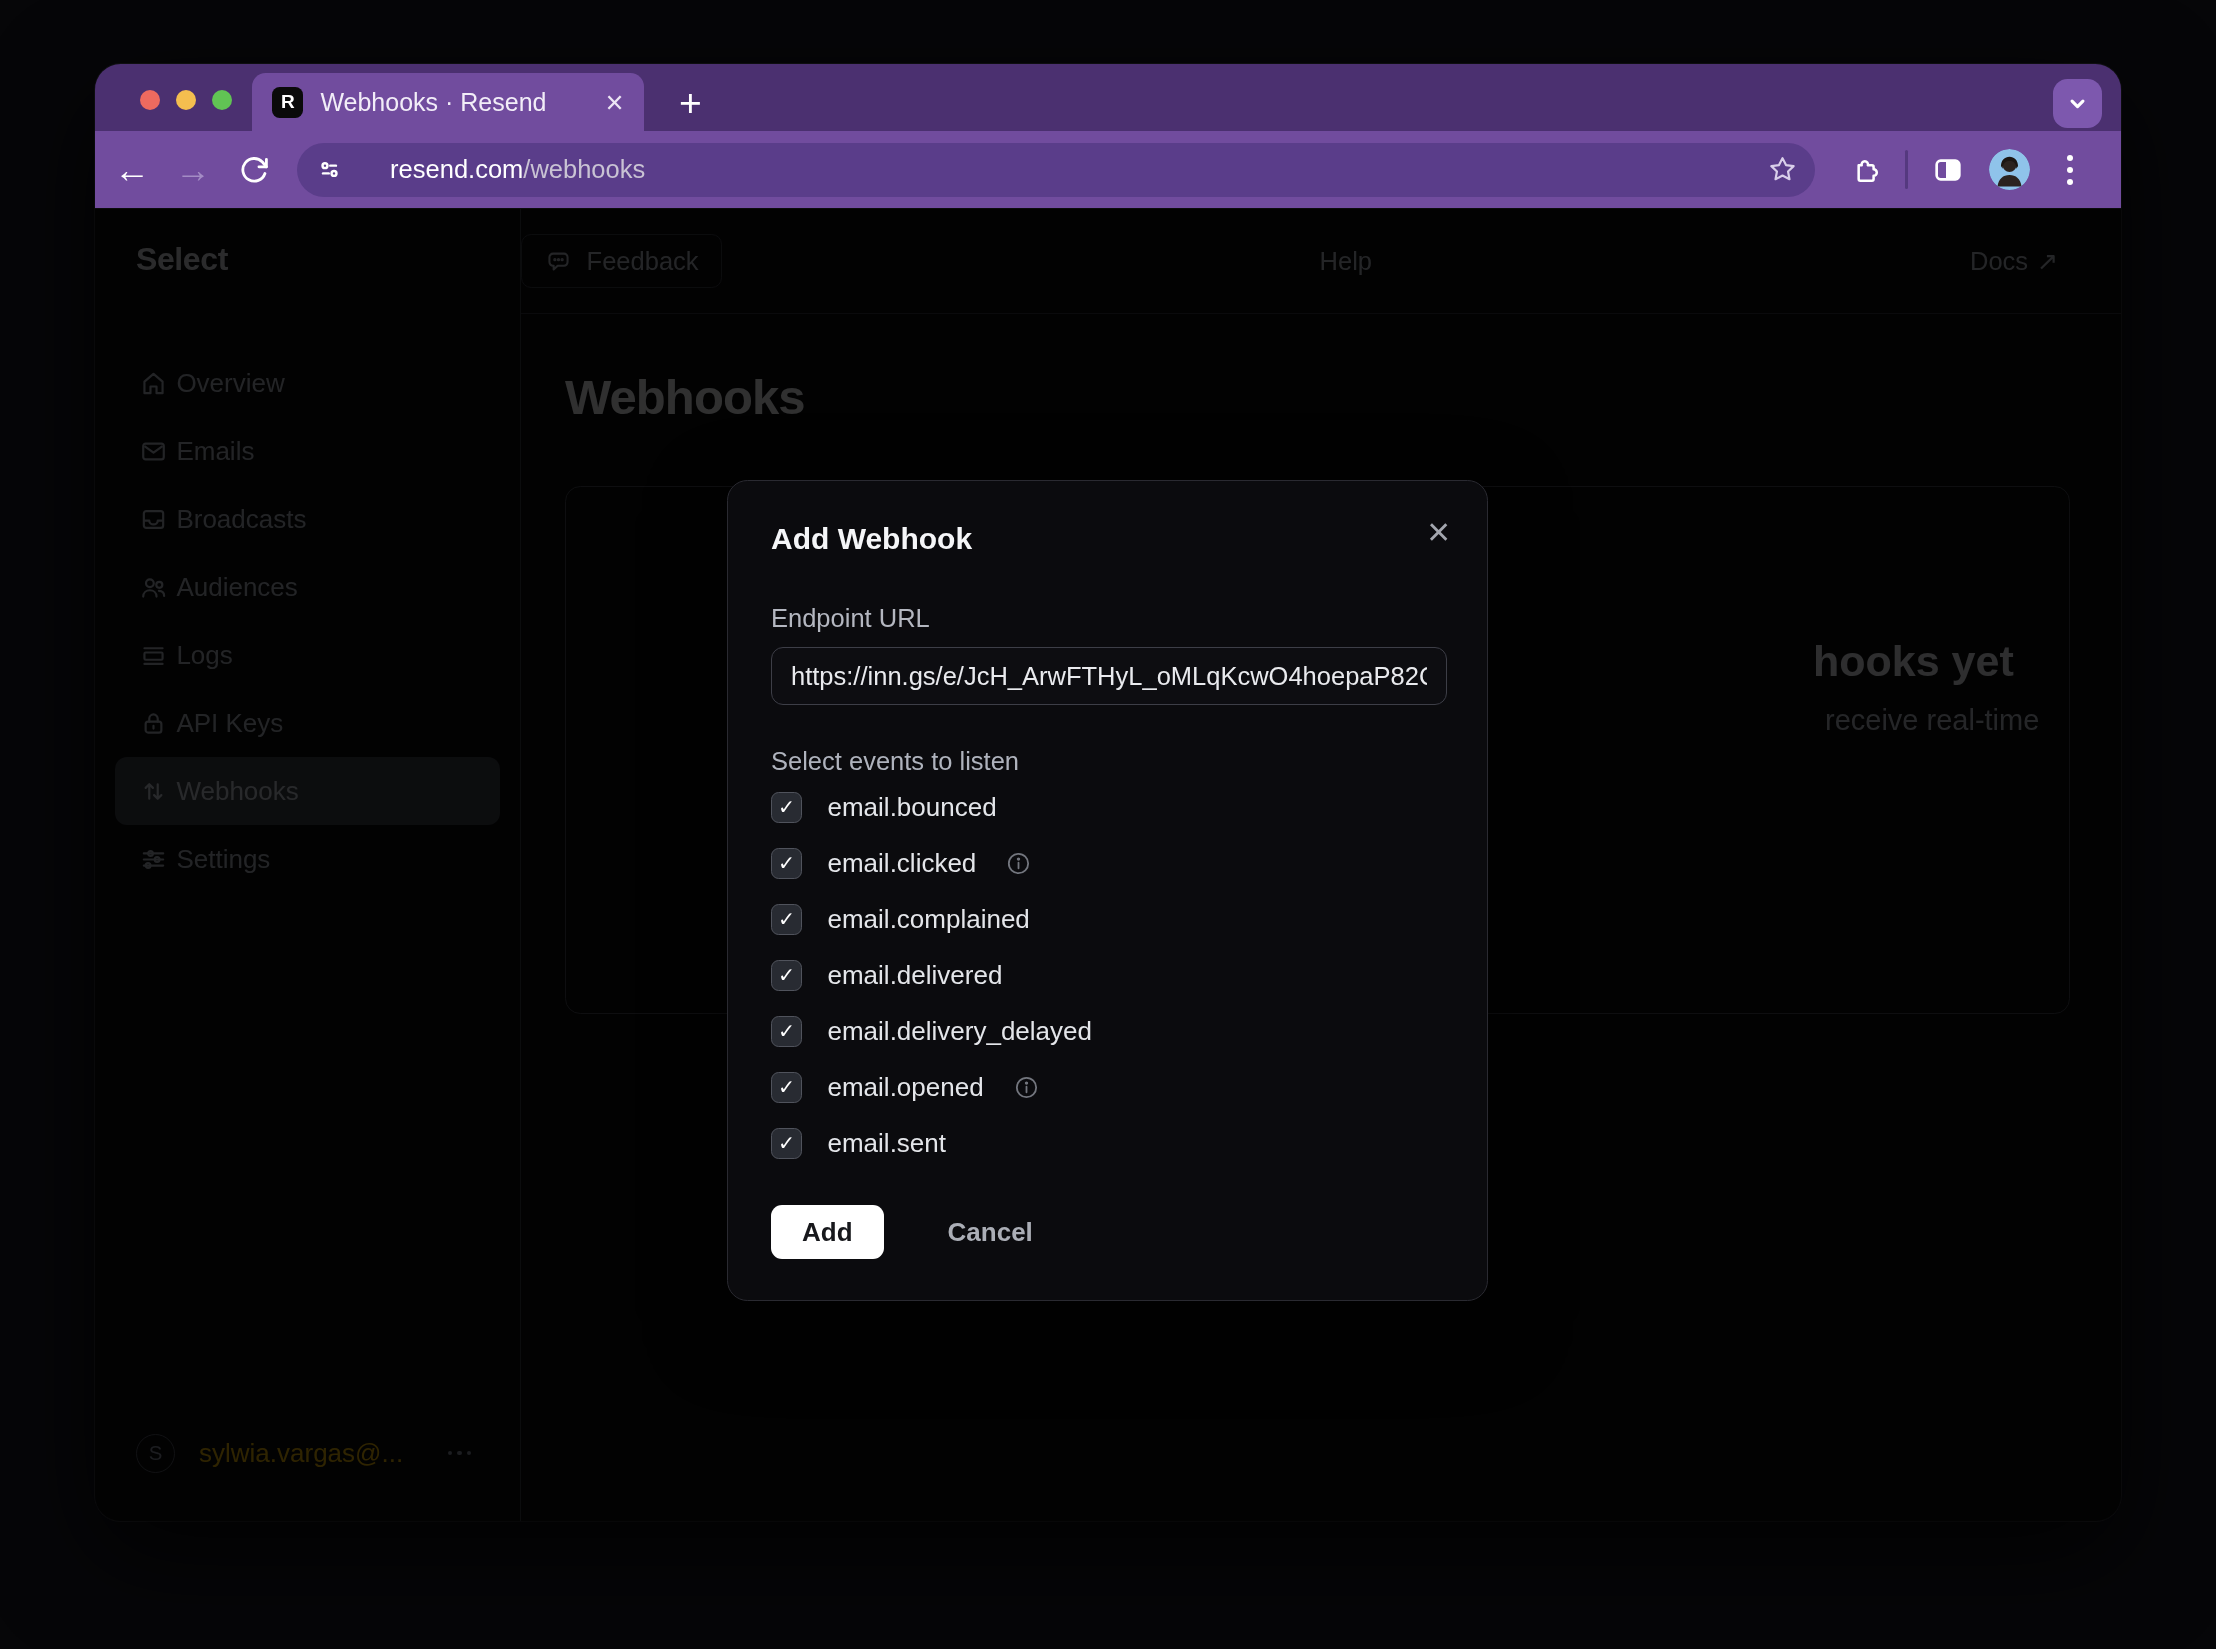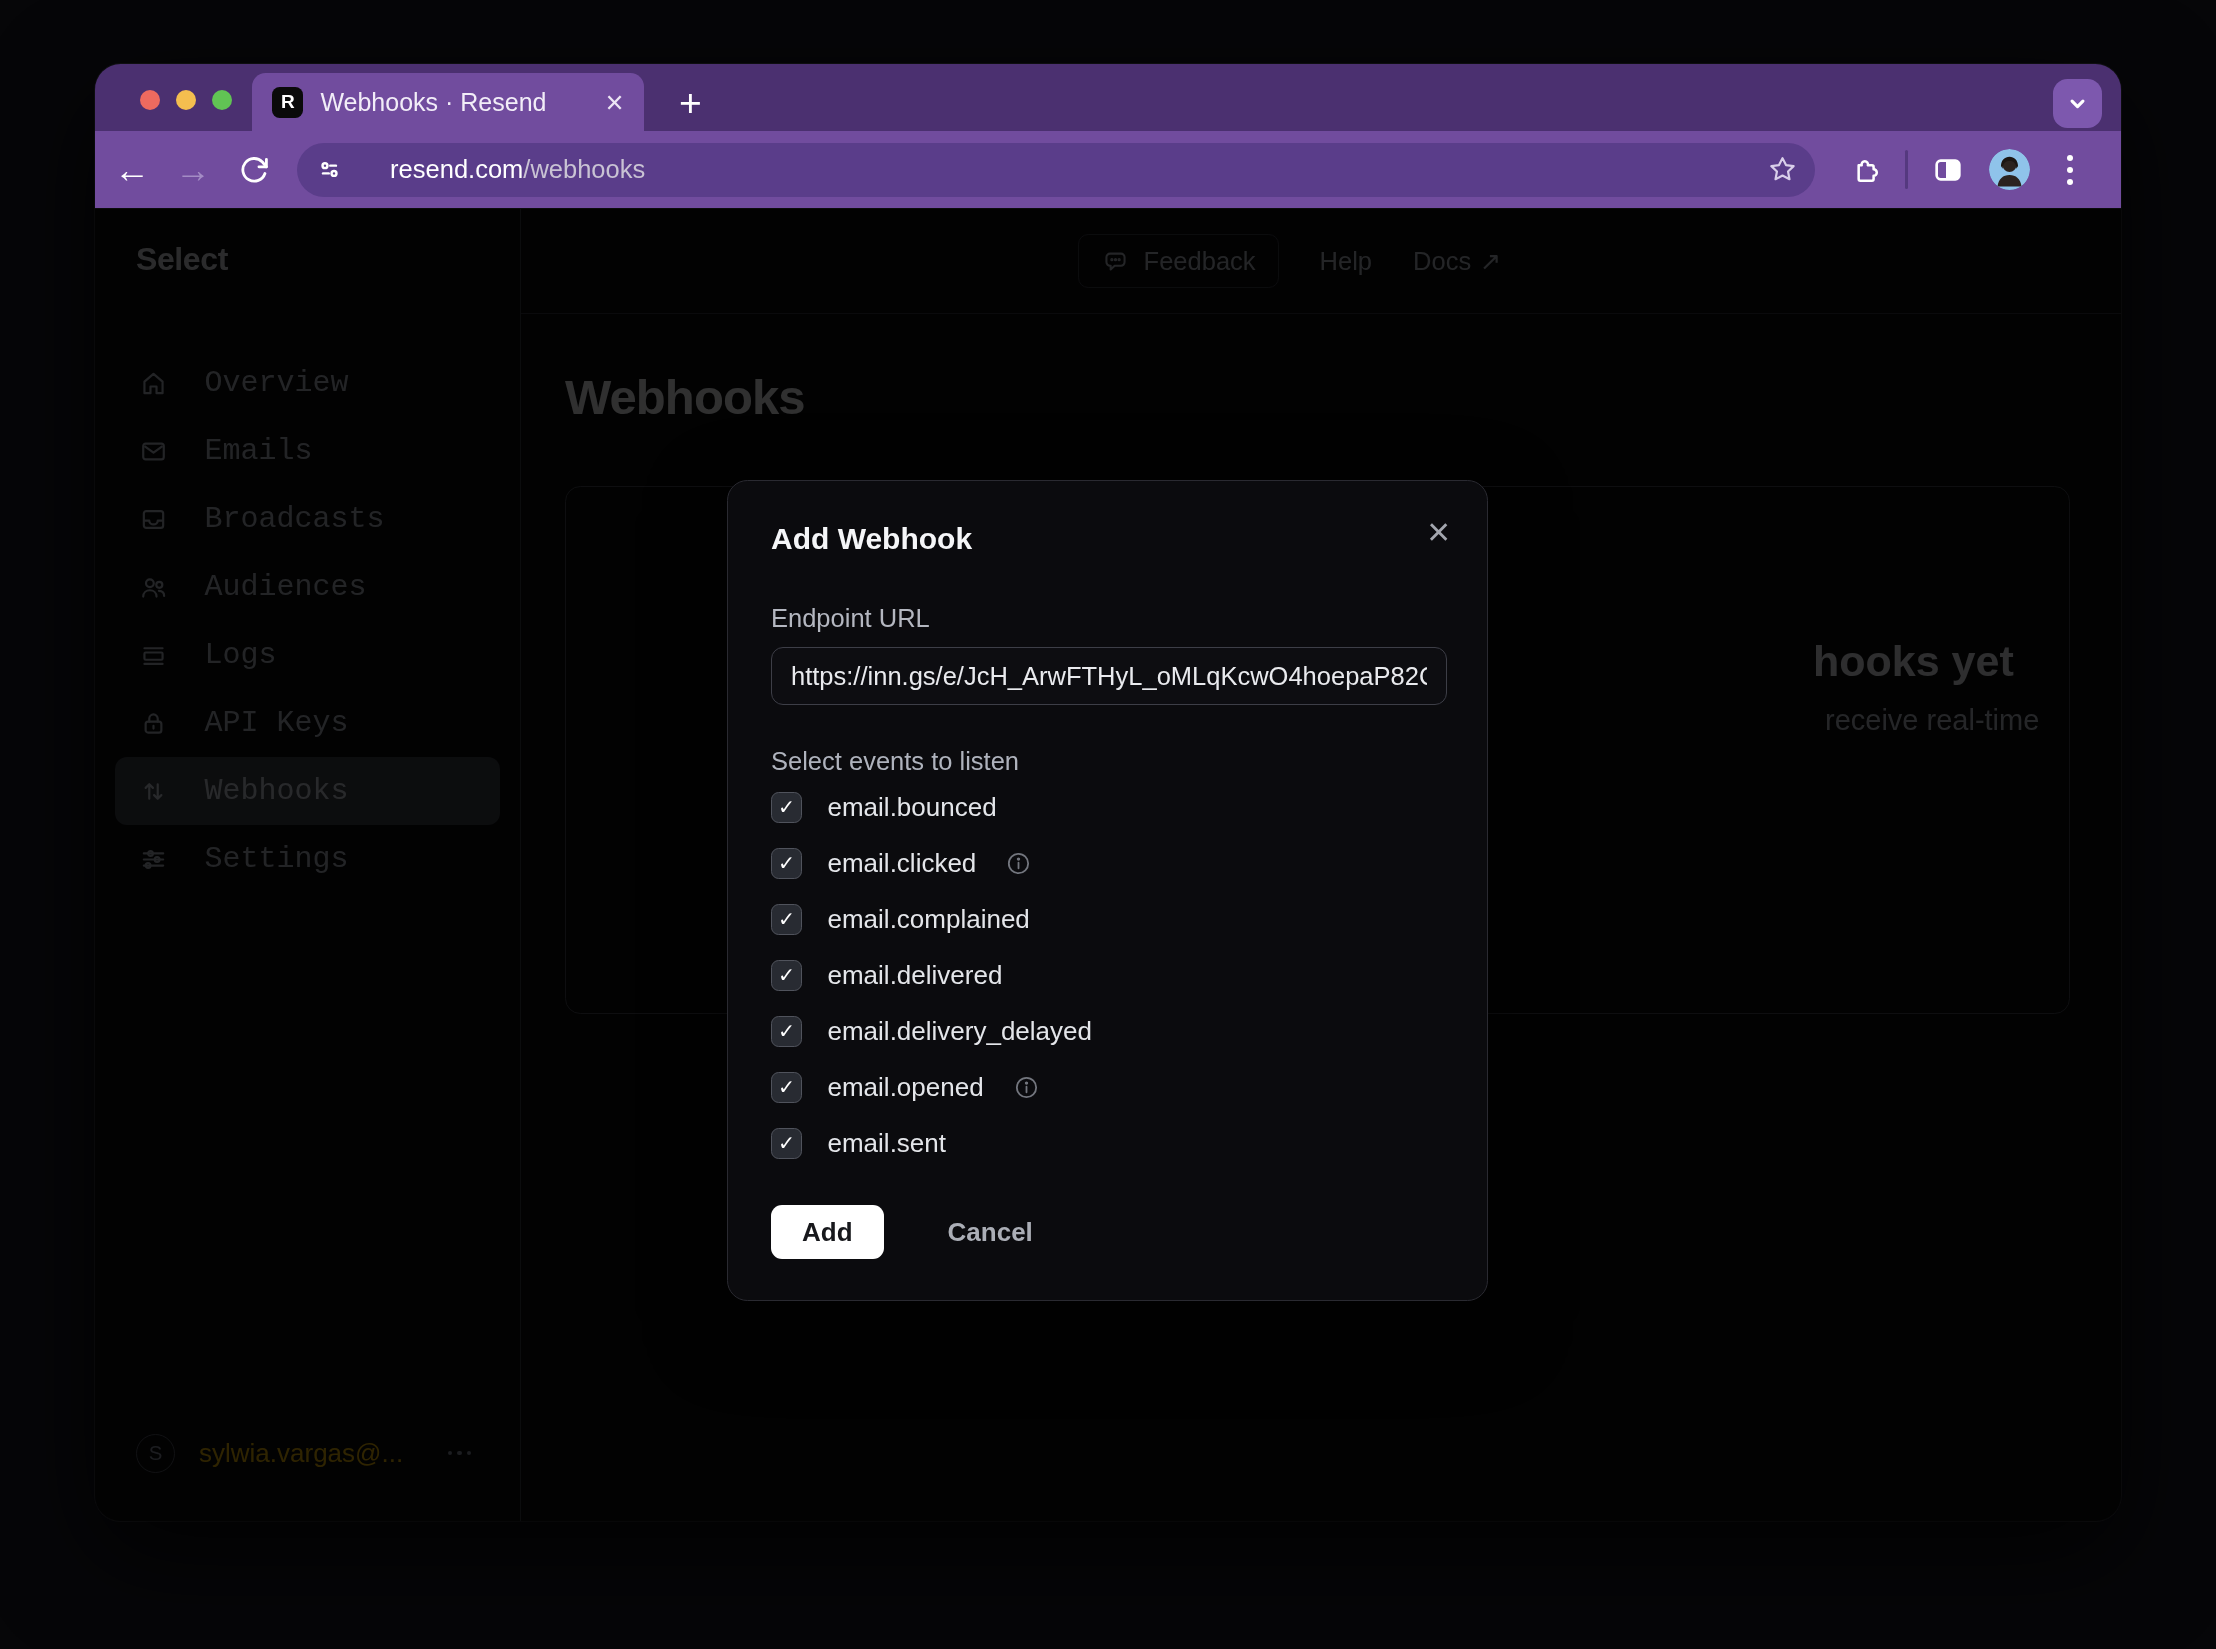--- a/index.html
+++ b/index.html
@@ -46,34 +46,34 @@
   .avatar-img { width:41px; height:41px; border-radius:50%; overflow:hidden; display:block; }
   .menu-dots { display:flex; flex-direction:column; gap:6px; align-items:center; }
   .menu-dots i { width:6px; height:6px; border-radius:50%; background:#fff; display:block; }
 
   
   .content { position:absolute; left:0; top:145px; width:100%; height:1312px; background:#0B0B0D; }
 
   .sidebar { position:absolute; left:0; top:0; width:426px; height:100%; border-right:1.7px solid #3A3C43; }
   .logo { position:absolute; left:41px; top:32px; font-size:32px; font-weight:bold; color:#D5D7DC; letter-spacing:-0.4px; }
   .nav { position:absolute; left:20.4px; top:140px; width:385px; }
-  .nav-item { height:68px; display:flex; align-items:center; gap:36px; padding-left:24px;
-    color:#AEB3BD; font-size:30px; border-radius:12px; cursor:default;font-family:Liberation Mono, monospace; }
+  .nav-item { height:68px; display:flex; align-items:center; gap:8px; padding-left:24px;
+    color:#AEB3BD; font-size:26px; border-radius:12px; cursor:default; }
   .nav-item svg { flex:none; }
   .nav-item.active { background:#3E4049; color:#C9CDD5; }
   .account { position:absolute; left:41px; bottom:44px; width:357px; height:48px; display:flex; align-items:center; gap:24px; }
   .acct-avatar { width:39px; height:39px; border-radius:50%; border:1.7px solid #53565F; color:#8A8FA0;
     font-size:20.4px; display:flex; align-items:center; justify-content:center; flex:none; }
   .acct-email { color:#eab308; font-size:26px; flex:1; white-space:nowrap; }
   .acct-menu { display:flex; gap:5.1px; margin-right:22px; }
   .acct-menu i { width:4.3px; height:4.3px; border-radius:50%; background:#8A8FA0; display:block; }
 
   .main { position:absolute; left:426px; top:0; right:0; height:100%; }
   .main-header { position:absolute; left:0; top:0; right:0; height:105px; border-bottom:1.7px solid #34363D;
-    display:flex; align-items:center; justify-content:center; gap:41px; padding-right:63px; }
+    display:flex; align-items:center; justify-content:space-between; gap:41px; padding-right:63px; }
   .feedback-btn { height:54px; border:1.7px solid #3A3C44; background:transparent; border-radius:10.2px;
     color:#B6BAC3; font-size:25.5px; display:flex; align-items:center; gap:13.6px; padding:0 22px; }
   .hdr-link { color:#B6BAC3; font-size:25.5px; display:flex; align-items:center; gap:8.5px; background:none; border:none; }
   .page-title { position:absolute; left:44px; top:160px; font-size:49px; font-weight:bold; color:#EDEEF0; letter-spacing:-0.9px; }
   .empty-card { position:absolute; left:44px; top:277px; width:1505px; height:528px;
     border:1.7px solid #46484F; border-radius:15.3px; }
   .frag-head { position:absolute; left:1292px; top:428px; font-size:43px; font-weight:bold; color:#E3E5EA; white-space:nowrap; }
   .frag-sub  { position:absolute; left:1304px; top:495px; font-size:29px; color:#B9BDC7; white-space:nowrap; }
 
   .dim-overlay { position:absolute; inset:0; background:rgba(0,0,0,0.80); z-index:5; }

